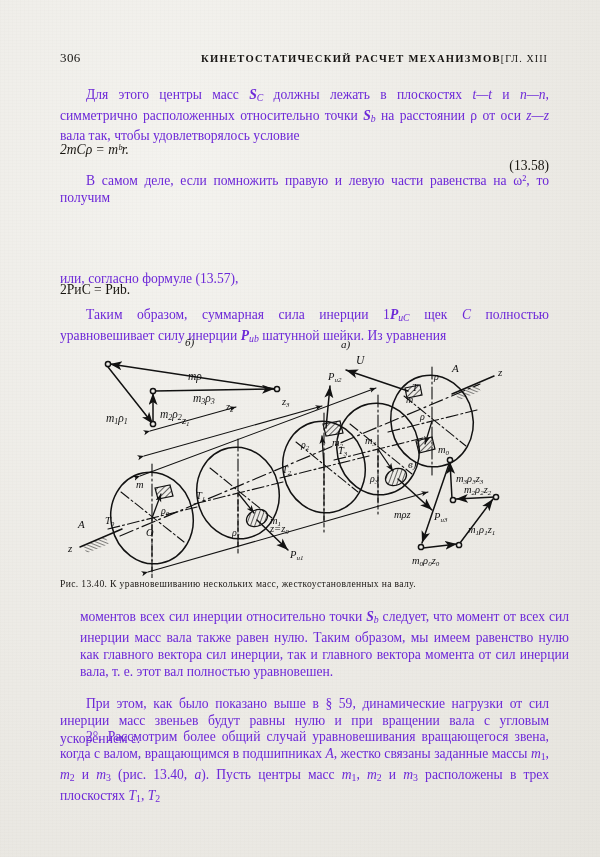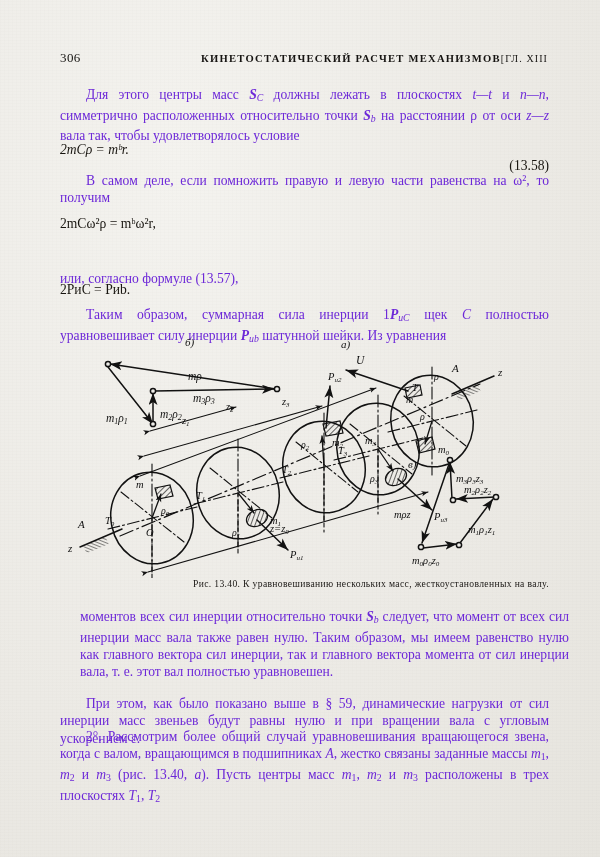--- a/index.html
+++ b/index.html
@@ -57,21 +57,21 @@
     color:#17140f;
   }
   .eq .num{position:absolute;right:0;top:16px;}
   i.v{font-style:italic;}
   b.v{font-weight:700;font-style:italic;}
   sub{font-size:72%;vertical-align:-.22em;}
 
   .figwrap{position:absolute;left:60px;top:336px;width:489px;height:242px;}
   .figcap{
     position:absolute;left:60px;top:578px;width:489px;
-    text-align:right;font-size:9.6px;letter-spacing:.35px;
+    text-align:left;font-size:9.6px;letter-spacing:.35px;
     color:#1a1714;
   }
   .fig-svg{display:block;width:489px;height:242px;}
   .fig-svg text{font-family:"Liberation Serif",serif;font-style:italic;}
 </style>
 </head>
 <body>
 
 <div class="page"></div>
 <div class="content">
@@ -86,21 +86,20 @@
     <span>Для этого центры масс </span><b class="v">S</b><sub><i>C</i></sub><span> должны лежать в плоскостях </span><i class="v">t—t</i><span> и </span><i class="v">n—n,</i><span> симметрично расположенных относительно точки </span><b class="v">S</b><sub><i>b</i></sub><span> на расстоянии ρ от оси </span><i class="v">z—z</i><span> вала так, чтобы удовлетворялось условие</span>
   </div>
 
   <div class="eq" style="top:142px;">
     <i>2mСρ = mᵇr.</i>
     <span class="num">(13.58)</span>
   </div>
 
   <div class="para ind" style="top:172px;">В самом деле, если помножить правую и левую части равенства на ω², то получим</div>
 
-  <div class="eq" style="top:216px;">2mСω²ρ = mᵇω²r,</div>
 
   <div class="para" style="top:246px;margin-top:24px;">или, согласно формуле (13.57),</div>
 
   <div class="eq" style="top:282px;">2PиС = Pиb.</div>
 
   <div class="para ind" style="top:306px;">
     <span>Таким образом, суммарная сила инерции 1</span><b class="v">P</b><sub><i>иC</i></sub><span> щек </span><i class="v">C</i><span> полностью уравновешивает силу инерции </span><b class="v">P</b><sub><i>иb</i></sub><span> шатунной шейки. Из уравнения</span>
   </div>
 
   <div class="figwrap">

